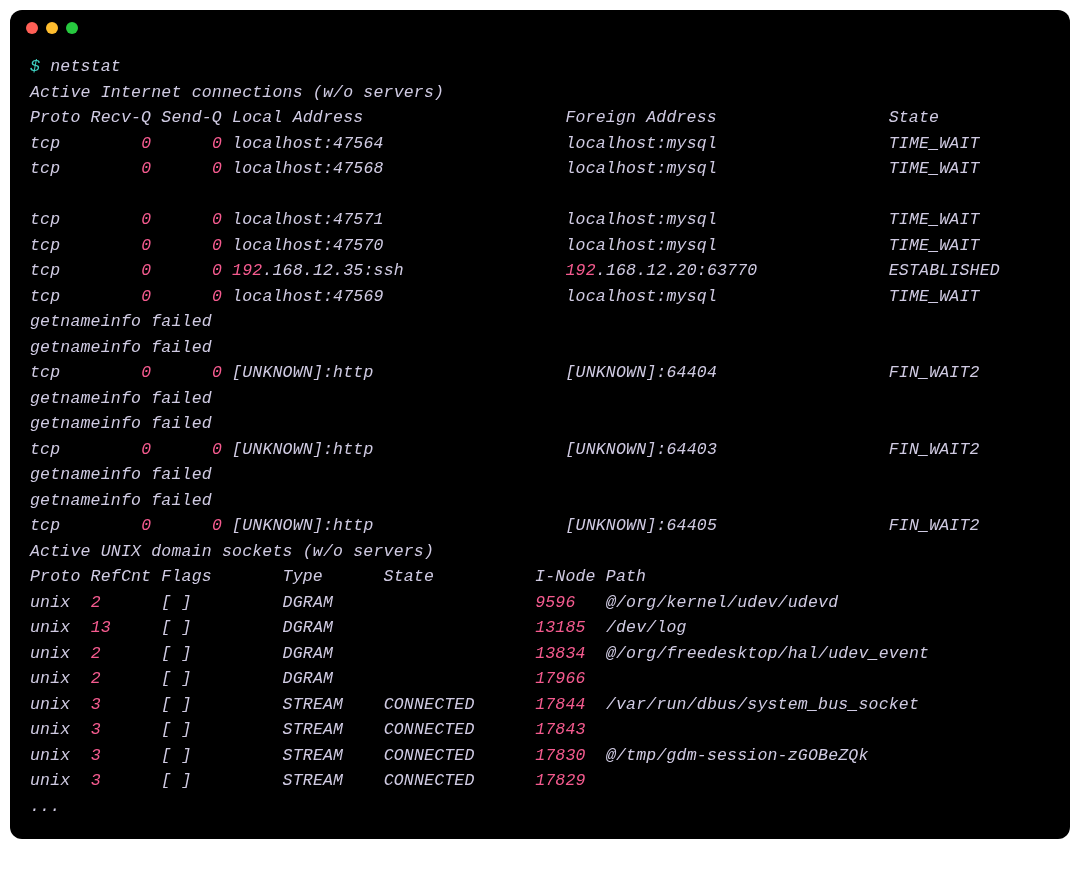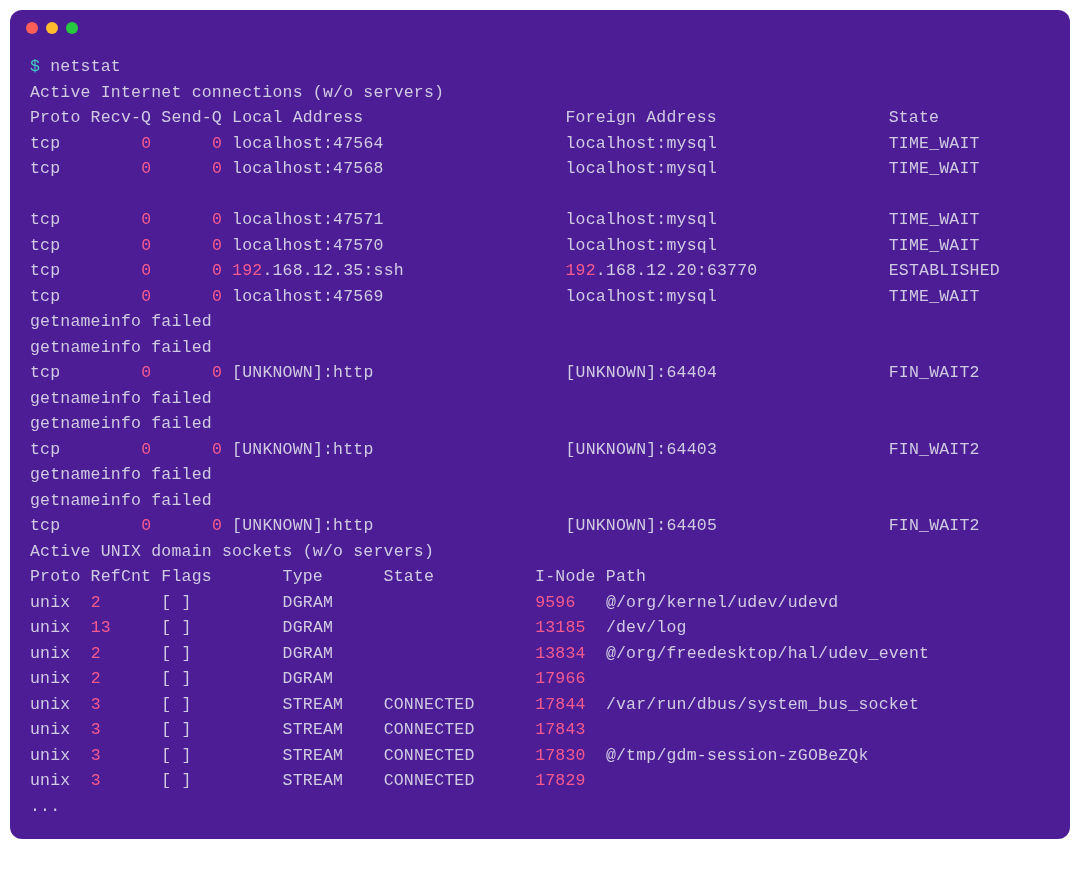--- a/index.html
+++ b/index.html
@@ -2,25 +2,26 @@
 <html><head>
   <meta charset="utf-8">
   <style>
     * { margin: 0; padding: 0; box-sizing: border-box; }
     body {
       background: #ffffff;
       padding: 10px;
       font-family: 'Menlo', 'Consolas', 'Liberation Mono', monospace;
     }
     .terminal-window {
-      background: #4c1d95;
+      background: #000000;
       border-radius: 12px;
       width: 1060px;
       padding: 0;
       overflow: hidden;
+      font-style: italic;
     }
     .titlebar {
       height: 36px;
       display: flex;
       align-items: center;
       padding-left: 16px;
       gap: 8px;
     }
     .traffic-light {
       width: 12px;

